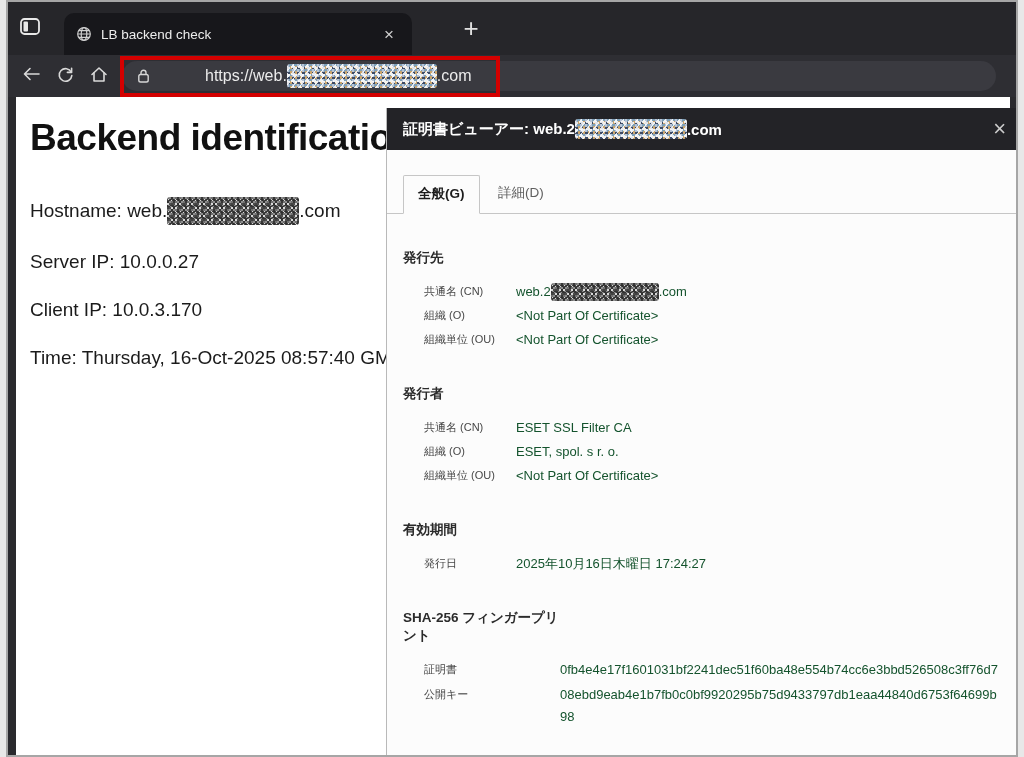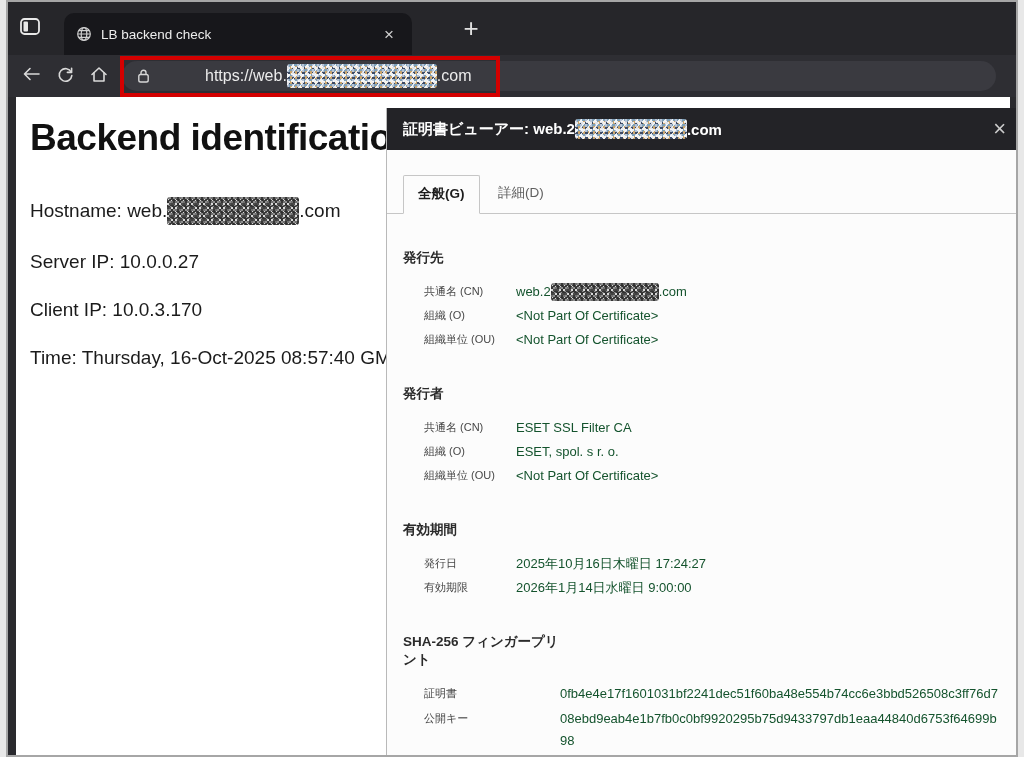--- a/index.html
+++ b/index.html
@@ -248,24 +248,20 @@
           </div>
         </div>
 
         <div class="sect">
           <div class="sect-h">有効期間</div>
           <div class="rows">
             <div class="row">
               <span class="lbl">発行日</span>
               <span class="val">2025年10月16日木曜日 17:24:27</span>
             </div>
-            <div class="row">
-              <span class="lbl">有効期限</span>
-              <span class="val">2026年1月14日水曜日 9:00:00</span>
-            </div>
           </div>
         </div>
 
         <div class="sect fp">
           <div class="sect-h narrow">SHA-256 フィンガープリント</div>
           <div class="rows">
             <div class="row">
               <span class="lbl">証明書</span>
               <span class="val">0fb4e4e17f1601031bf2241dec51f60ba48e554b74cc6e3bbd526508c3ff76d7</span>
             </div>

